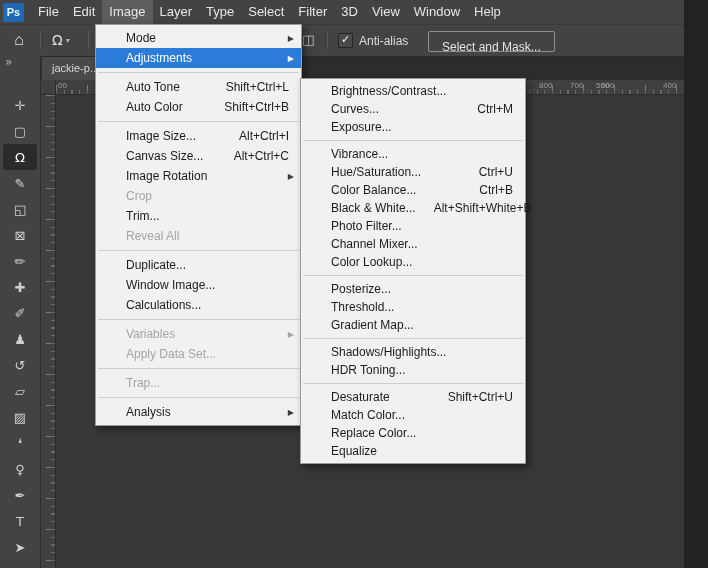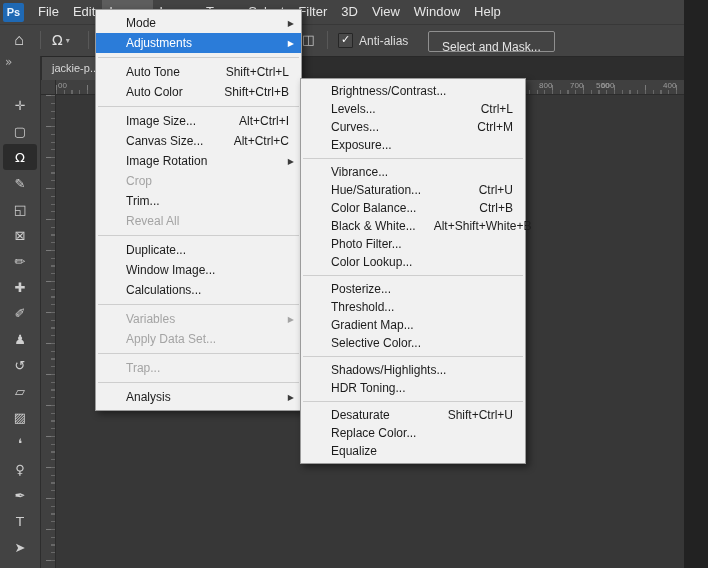--- a/index.html
+++ b/index.html
@@ -78,21 +78,21 @@
   .ruler-v::after{content:"";position:absolute;right:0;top:0;bottom:0;width:4px;
     background:repeating-linear-gradient(180deg,#676767 0 1px,transparent 1px 7.75px);}
   
   .canvas{position:absolute;left:56px;top:95px;right:0;bottom:0;background:#373737;}
   
   .menu{
     position:absolute;background:#f1f1f1;border:1px solid #9b9b9b;
     box-shadow:3px 3px 7px rgba(0,0,0,0.45);padding:3px 0;
     font-size:12px;color:#1c1c1c;
   }
-  .image-menu{left:95px;top:9px;width:205px;z-index:10;}
+  .image-menu{left:95px;top:24px;width:205px;z-index:10;}
   .adjustments-menu{left:300px;top:78px;width:224px;z-index:11;}
   .menu-item{position:relative;display:flex;align-items:center;
     padding:0 12px 0 30px;white-space:nowrap;}
   .image-menu .menu-item{height:20px;}
   .adjustments-menu .menu-item{height:18px;}
   .mi-label{flex:0 0 auto;}
   .mi-shortcut{margin-left:auto;padding-left:18px;}
   .mi-arrow{position:absolute;right:7px;top:50%;transform:translateY(-50%);
     font-size:8px;color:#3c3c3c;font-family:"DejaVu Sans",sans-serif;}
   .menu-item.highlighted{background:#2b7cd9;color:#ffffff;}
@@ -282,24 +282,20 @@
         <span class="mi-label">Analysis</span>
         <span class="mi-arrow">▶</span>
       </div>
     </div>
 
   <div class="menu adjustments-menu" id="adjustments-menu">
       <div class="menu-item">
         <span class="mi-label">Brightness/Contrast...</span>
       </div>
       <div class="menu-item">
-        <span class="mi-label">Levels...</span>
-        <span class="mi-shortcut">Ctrl+L</span>
-      </div>
-      <div class="menu-item">
         <span class="mi-label">Curves...</span>
         <span class="mi-shortcut">Ctrl+M</span>
       </div>
       <div class="menu-item">
         <span class="mi-label">Exposure...</span>
       </div>
       <div class="menu-sep"></div>
       <div class="menu-item">
         <span class="mi-label">Vibrance...</span>
       </div>
@@ -312,48 +308,51 @@
         <span class="mi-shortcut">Ctrl+B</span>
       </div>
       <div class="menu-item">
         <span class="mi-label">Black &amp; White...</span>
         <span class="mi-shortcut">Alt+Shift+White+B</span>
       </div>
       <div class="menu-item">
         <span class="mi-label">Photo Filter...</span>
       </div>
       <div class="menu-item">
+        <span class="mi-label">Channel Mixer...</span>
+      </div>
+      <div class="menu-item">
         <span class="mi-label">Color Lookup...</span>
       </div>
       <div class="menu-sep"></div>
       <div class="menu-item">
         <span class="mi-label">Posterize...</span>
       </div>
       <div class="menu-item">
         <span class="mi-label">Threshold...</span>
       </div>
       <div class="menu-item">
         <span class="mi-label">Gradient Map...</span>
-      </div>
-      <div class="menu-item">
-        <span class="mi-label">Selective Color...</span>
       </div>
       <div class="menu-sep"></div>
       <div class="menu-item">
         <span class="mi-label">Shadows/Highlights...</span>
       </div>
       <div class="menu-item">
         <span class="mi-label">HDR Toning...</span>
       </div>
       <div class="menu-sep"></div>
       <div class="menu-item">
         <span class="mi-label">Desaturate</span>
         <span class="mi-shortcut">Shift+Ctrl+U</span>
       </div>
       <div class="menu-item">
+        <span class="mi-label">Match Color...</span>
+      </div>
+      <div class="menu-item">
         <span class="mi-label">Replace Color...</span>
       </div>
       <div class="menu-item">
         <span class="mi-label">Equalize</span>
       </div>
     </div>
 
 </div>
 
 </body></html>

